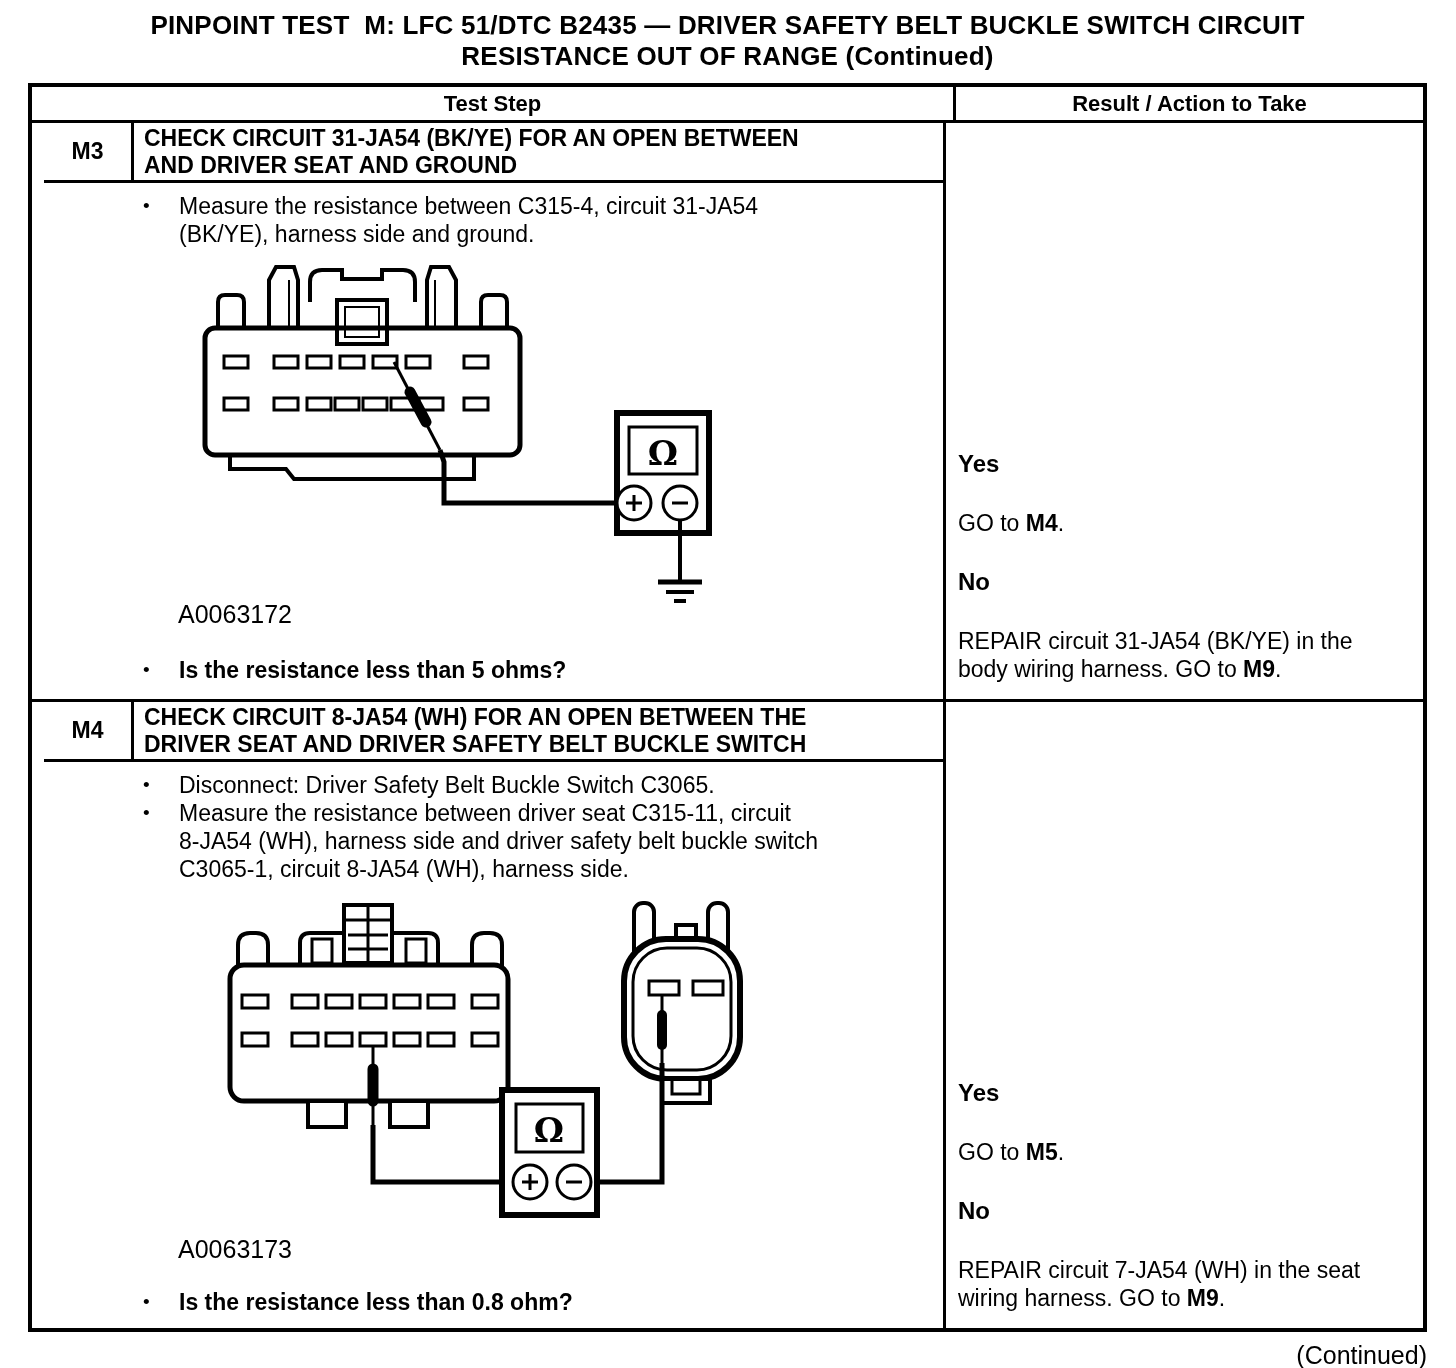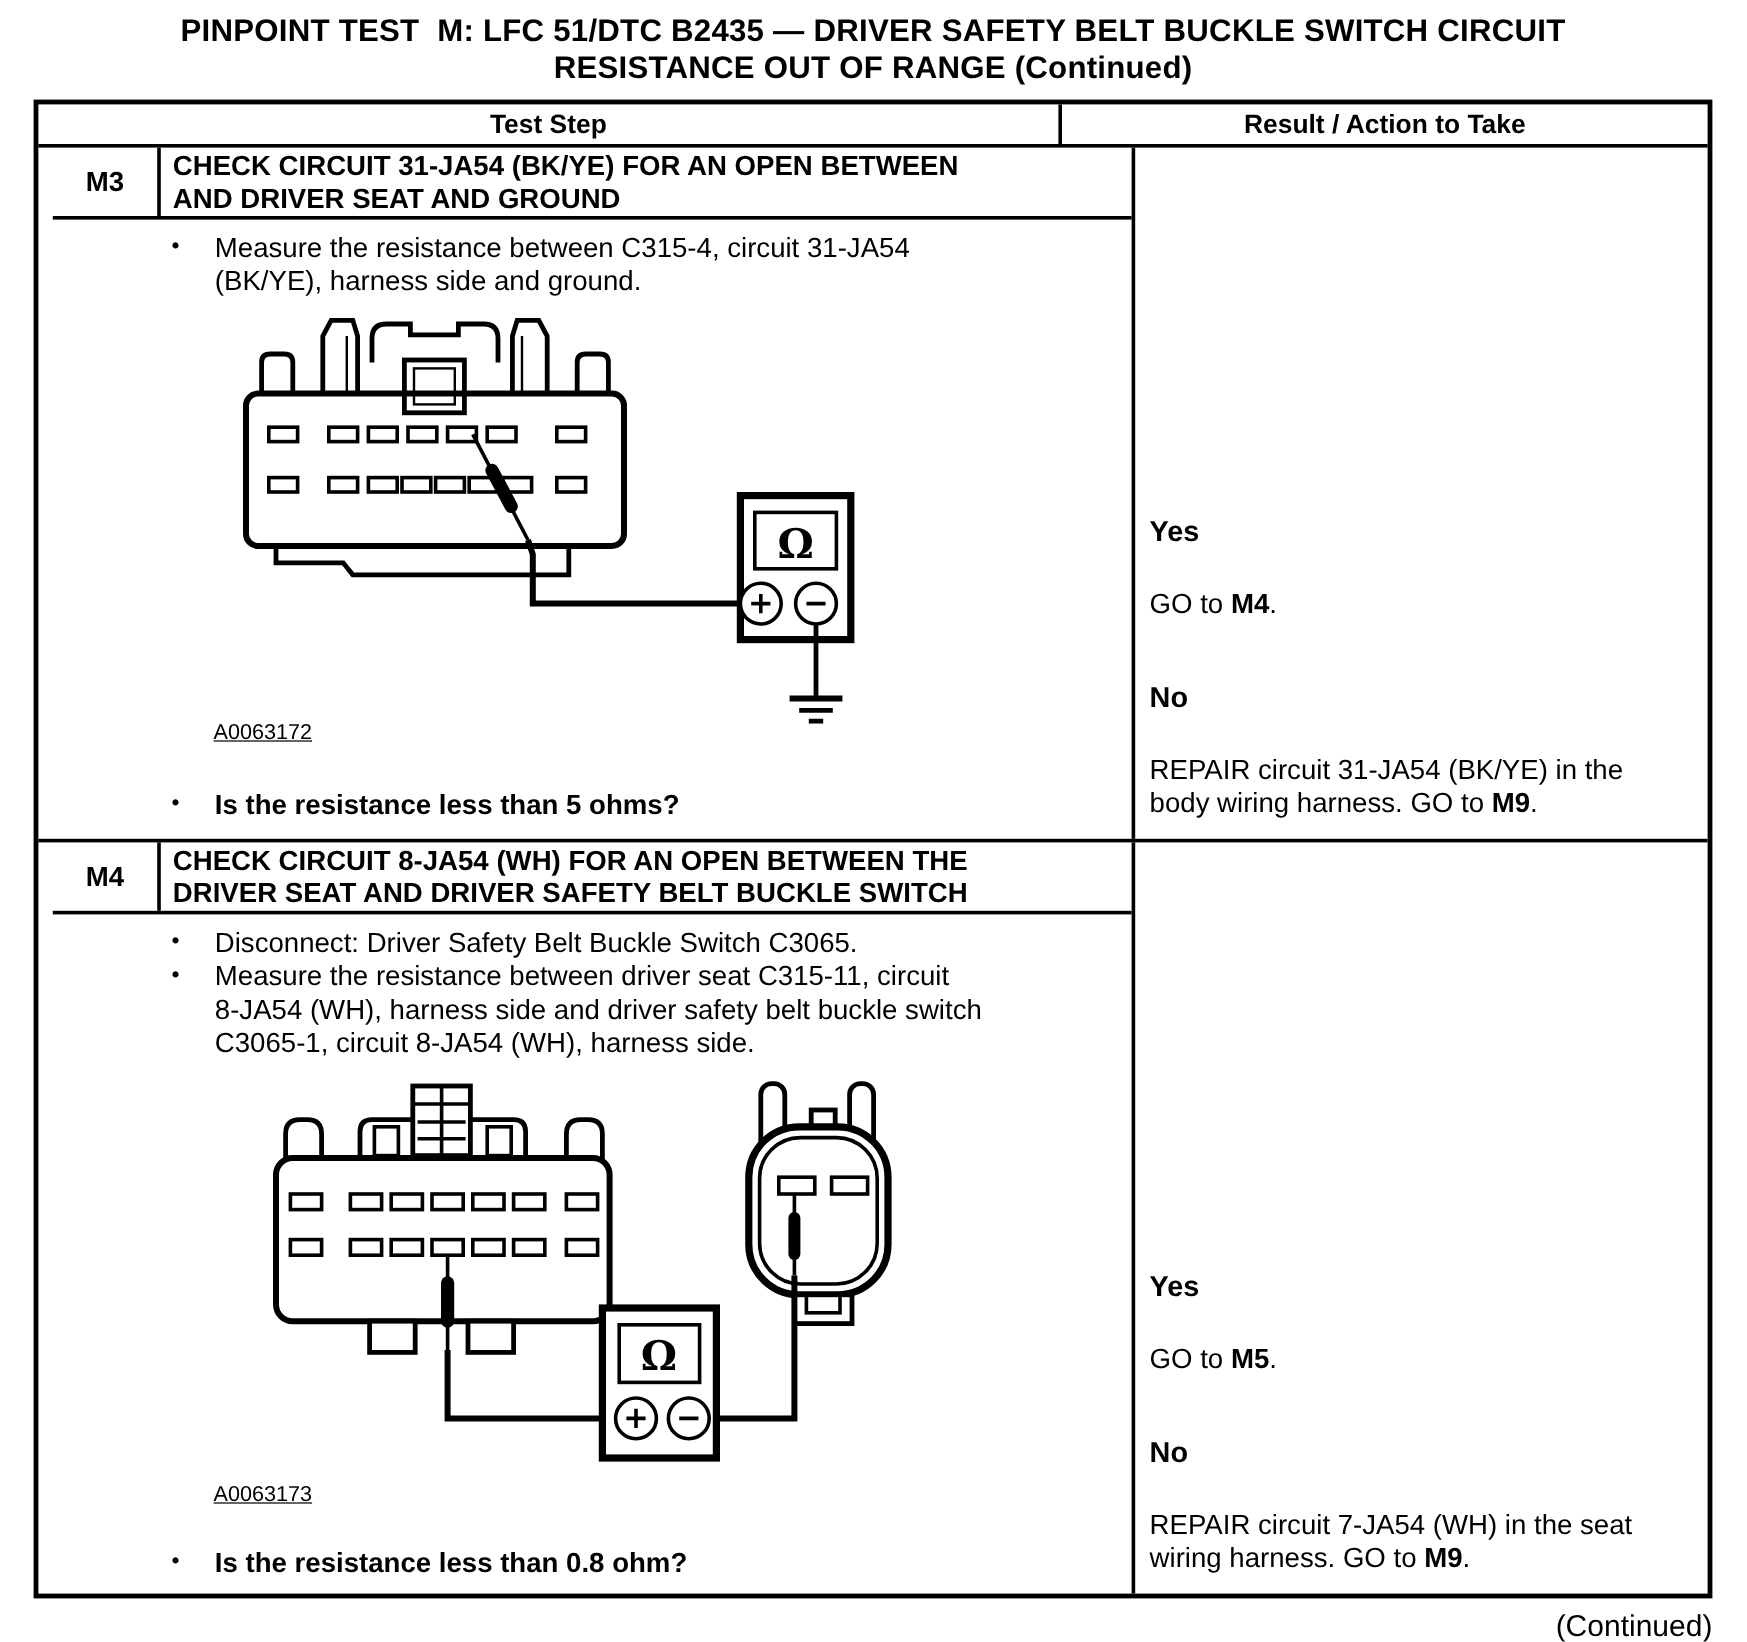--- a/index.html
+++ b/index.html
@@ -4,21 +4,21 @@
 <style>
   html,body{margin:0;padding:0;background:#ffffff;}
   body{width:1456px;height:1368px;overflow:hidden;
        font-family:"Liberation Sans","DejaVu Sans",sans-serif;color:#000;}
   .page{width:1399px;margin-left:28px;}
   .doc-title{padding-top:10px;text-align:center;font-weight:bold;font-size:26px;
              line-height:31px;white-space:pre-wrap;margin-bottom:11px;letter-spacing:0.2px;}
   .doc-table{border:4px solid #000;width:1399px;box-sizing:border-box;background:#fff;}
   .thead{display:flex;border-bottom:3px solid #000;}
   .th{font-weight:bold;font-size:22px;height:33px;display:flex;align-items:center;justify-content:center;box-sizing:border-box;}
-  .th-left{width:850px;text-align:center;}
+  .th-left{width:921px;text-align:center;}
   .th-right{width:492px;border-left:3px solid #000;flex:1;}
   .trow{display:flex;border-bottom:3px solid #000;}
   .trow:last-child{border-bottom:none;}
   .col-left{width:899px;display:flex;flex-direction:column;padding-left:12px;}
   .col-right{flex:1;border-left:3px solid #000;box-sizing:border-box;
              display:flex;flex-direction:column;justify-content:flex-end;
              padding:0 12px 16px 12px;gap:31px;}
   .title-row{display:flex;height:60px;border-bottom:3px solid #000;box-sizing:border-box;}
   .m-cell{width:90px;border-right:3px solid #000;box-sizing:border-box;display:flex;
           align-items:center;justify-content:center;font-weight:bold;font-size:23px;}
@@ -29,24 +29,24 @@
   .bullet-line{display:flex;font-size:23px;line-height:28px;}
   .bullet{margin-left:99px;width:36px;font-size:19px;}
   .btext{white-space:pre-wrap;}
   .question-line{margin-top:auto;margin-bottom:15px;display:flex;font-size:23px;line-height:28px;font-weight:bold;}
   .question-line .bullet{font-weight:normal;}
   .diagram{position:relative;flex:0 0 auto;}
   .diagram-m3{height:405px;}
   .diagram-m4{height:405px;}
   .diagram svg{position:absolute;left:128px;top:2px;}
   .diagram-m4 svg{top:12px;}
-  .fig-label{position:absolute;left:134px;top:352px;font-size:18px;text-decoration:underline;}
+  .fig-label{position:absolute;left:134px;top:352px;font-size:25px;}
   .res-label{font-weight:bold;font-size:24px;line-height:28px;}
   .res-text{font-size:23px;line-height:28px;white-space:pre-wrap;max-width:465px;}
-  .res-gap{margin-top:20px;}
+  .res-gap{margin-top:0;}
   .continued{width:1399px;text-align:right;font-size:25px;padding-top:9px;padding-right:2px;}
   svg *{vector-effect:none;}
 </style>
 </head>
 <body>
 
 <div class="page">
 
   <div class="doc-title">PINPOINT TEST  M: LFC 51/DTC B2435 — DRIVER SAFETY BELT BUCKLE SWITCH CIRCUIT
 RESISTANCE OUT OF RANGE (Continued)</div>

